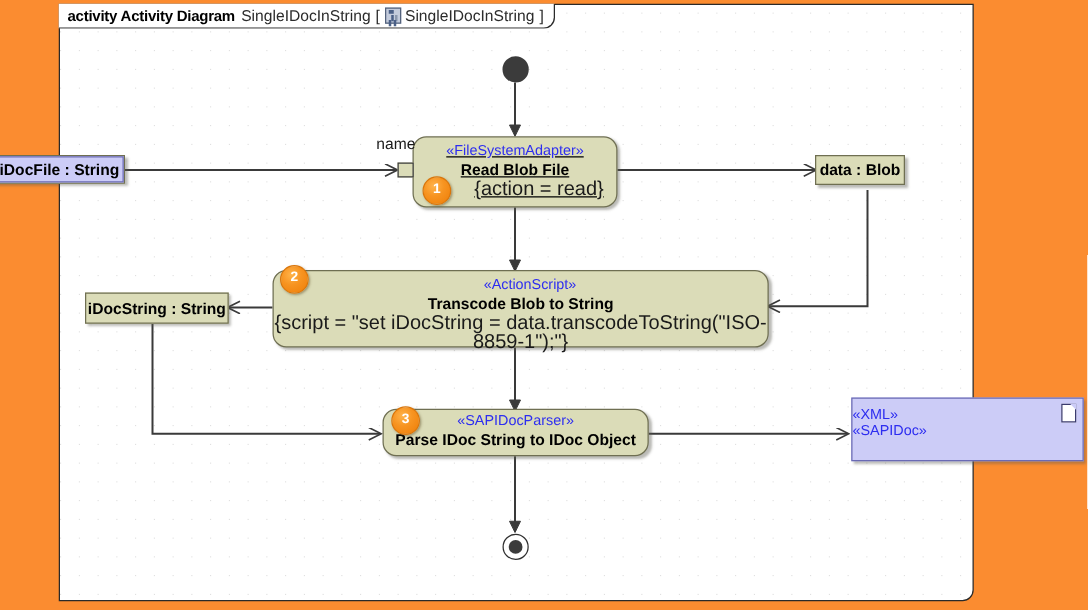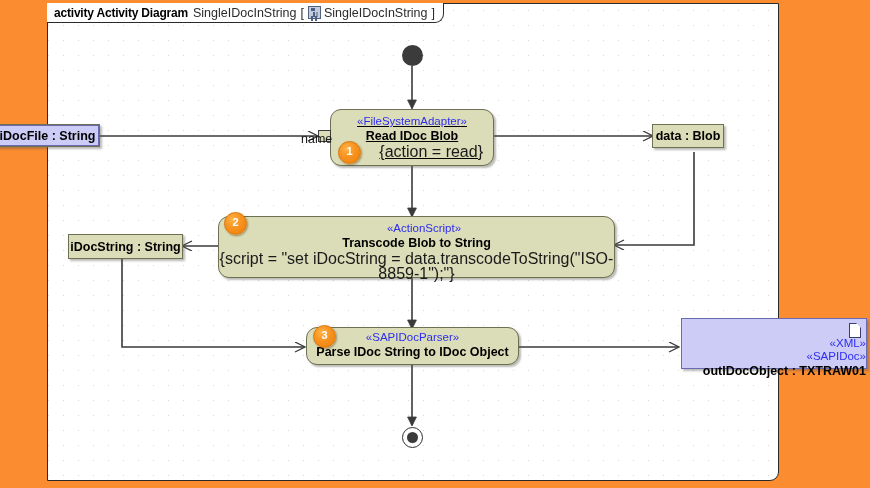--- a/index.html
+++ b/index.html
@@ -164,22 +164,22 @@
     box-sizing: border-box;
     z-index: 3;
     white-space: nowrap;
   }
   .objnode.lav {
     background: #ccccf7;
     border: 1px solid #6a6ab4;
   }
   .objnode.lav.big {
     display: block;
-    text-align: right;
-    padding-top: 18px;
+    text-align: left;
+    padding-top: 7px;
   }
   .objnode.lav .stereo {
     color: #2d2df0;
     font-weight: normal;
     font-size: 11.5px;
     line-height: 13px;
   }
   .objnode.lav .oname {
     font-weight: bold;
     font-size: 12.5px;
@@ -298,25 +298,25 @@
     </g>
   </svg>
 
   <div class="init-node" style="left:402px; top:45px;"></div>
 
   <div class="objnode" style="left:-5px; top:124px; width:105px; height:23px;">
     <span style="background:#ccccf7; position:absolute; left:0; top:0; right:0; bottom:0; border:1px solid #6a6ab4; display:flex; align-items:center; justify-content:center; box-sizing:border-box;">iDocFile : String</span>
   </div>
 
   <div class="pin" style="left:318px; top:130px;"></div>
-  <div class="pin-label" style="left:283px; top:132px;padding-left:18px;">name</div>
+  <div class="pin-label" style="left:283px; top:108px;padding-left:18px;">name</div>
 
   <div class="action" style="left:330px; top:109px; width:164px; height:57px;text-decoration:underline;">
     <div class="stereo" style="margin-top:4px;">«FileSystemAdapter»</div>
-    <div class="aname">Read IDoc Blob</div>
+    <div class="aname">Read Blob File</div>
     <div class="aprop" style="text-align:right; padding-right:10px;">{action = read}</div>
     <div class="badge" style="left:7px; top:31px;">1</div>
   </div>
 
   <div class="objnode" style="left:652px; top:124px; width:72px; height:24px;">
     <span>data : Blob</span>
   </div>
 
   <div class="objnode" style="left:68px; top:234px; width:115px; height:25px;">
     <span>iDocString : String</span>
@@ -331,19 +331,18 @@
 
   <div class="action" style="left:306px; top:327px; width:213px; height:38px;">
     <div class="stereo" style="margin-top:2px;">«SAPIDocParser»</div>
     <div class="aname">Parse IDoc String to IDoc Object</div>
     <div class="badge" style="left:6px; top:-3px;">3</div>
   </div>
 
   <div class="objnode lav big" style="left:681px; top:318px; width:186px; height:51px;">
     <div class="stereo">«XML»</div>
     <div class="stereo">«SAPIDoc»</div>
-    <div class="oname">outIDocObject : TXTRAW01</div>
     <span class="doc-icon"></span>
   </div>
 
   <div class="final-node" style="left:402px; top:427px;"></div>
 
 </div>
 
 </body></html>

